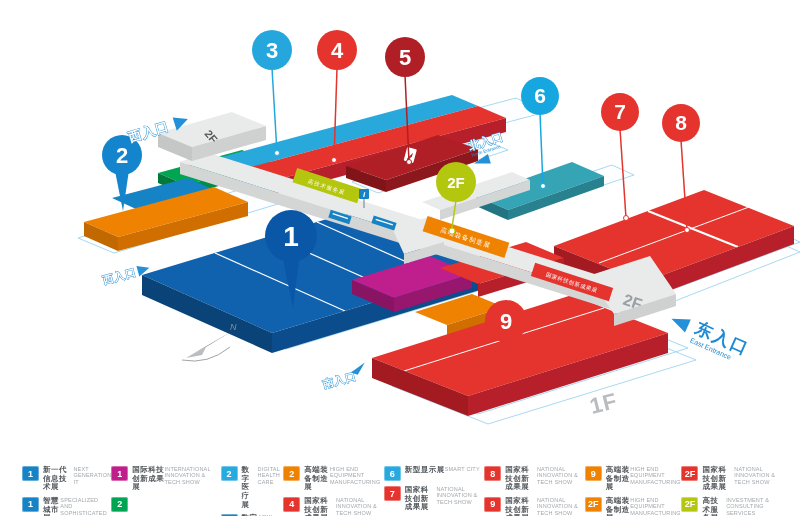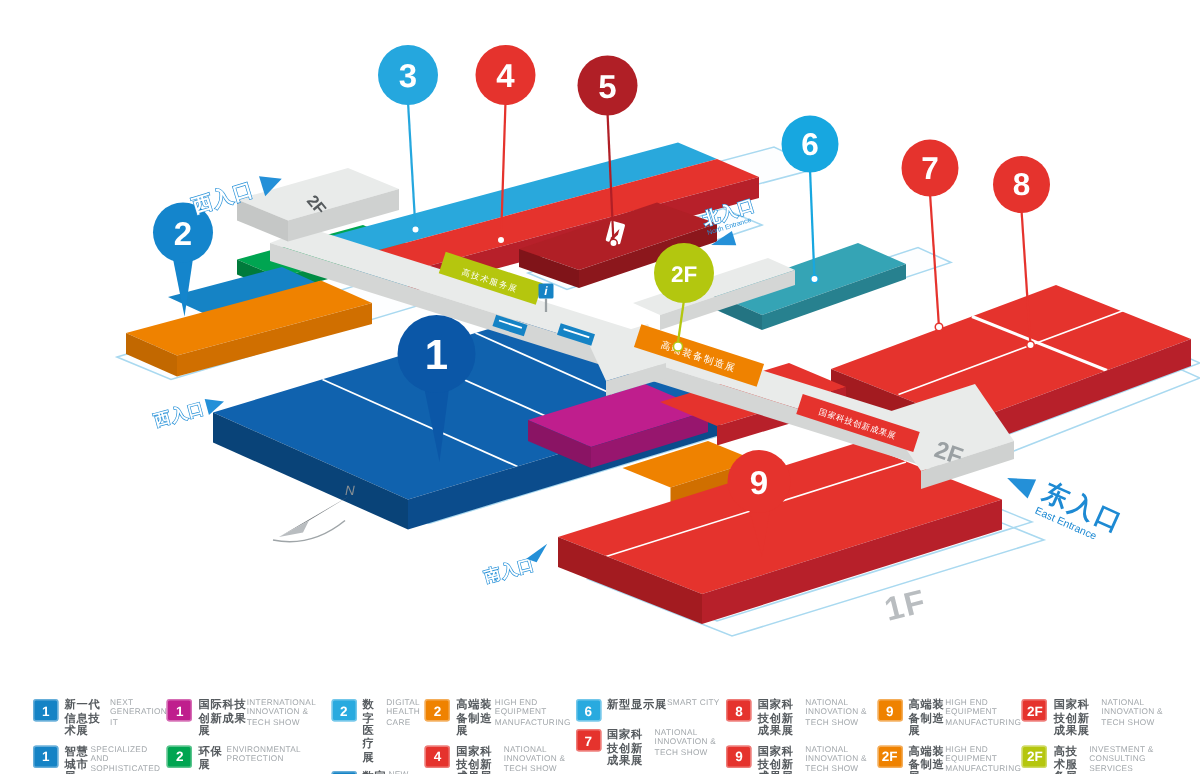--- a/index.html
+++ b/index.html
@@ -279,24 +279,20 @@
     <div class="lg-col">
       <div class="lg-item">
         <span class="lg-badge" style="background: rgb(191, 30, 141);">1</span>
         <span class="lg-text">
             <span class="lg-zh">国际科技创新成果展</span>
             <span class="lg-en">INTERNATIONAL INNOVATION &amp; TECH SHOW</span>
           </span>
       </div>
       <div class="lg-item">
         <span class="lg-badge" style="background: rgb(0, 165, 81);">2</span>
-        <span class="lg-text">
-            <span class="lg-zh">环保展</span>
-            <span class="lg-en">ENVIRONMENTAL PROTECTION</span>
-          </span>
       </div>
     </div>
     <div class="lg-col">
       <div class="lg-item">
         <span class="lg-badge" style="background: rgb(41, 170, 223);">2</span>
         <span class="lg-text">
             <span class="lg-zh">数字医疗展</span>
             <span class="lg-en">DIGITAL HEALTH CARE</span>
           </span>
       </div>

